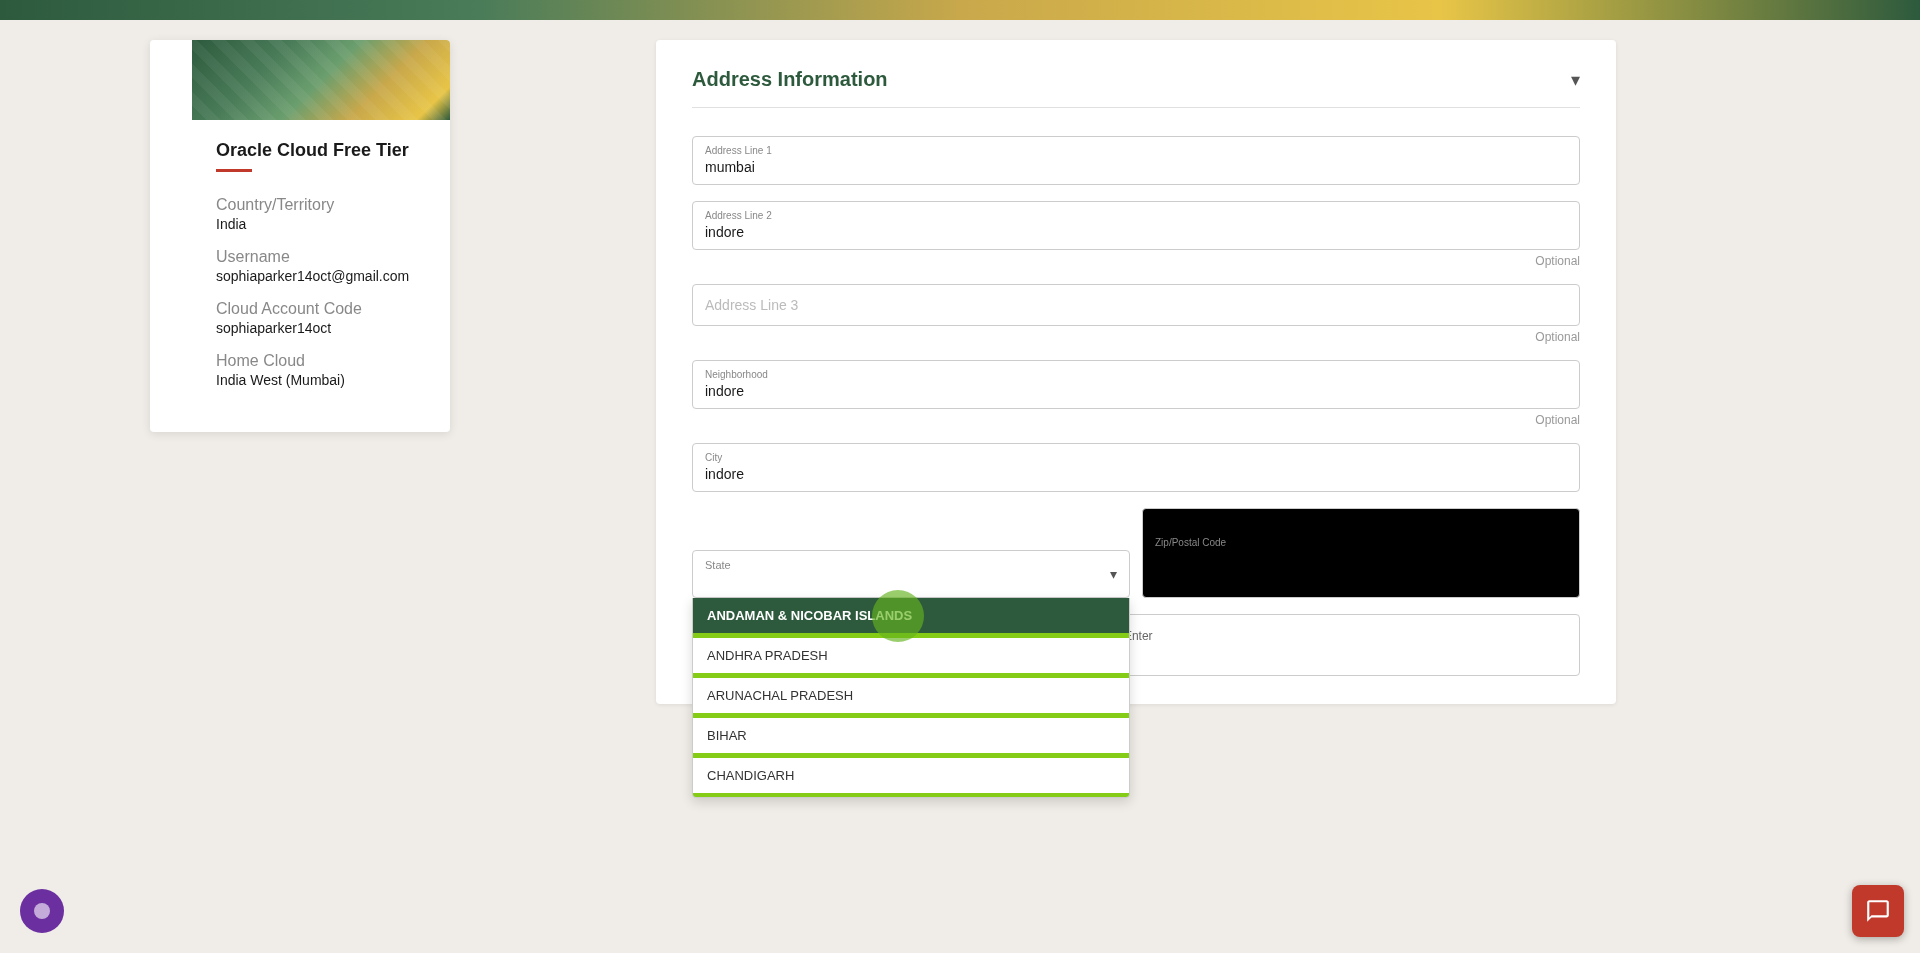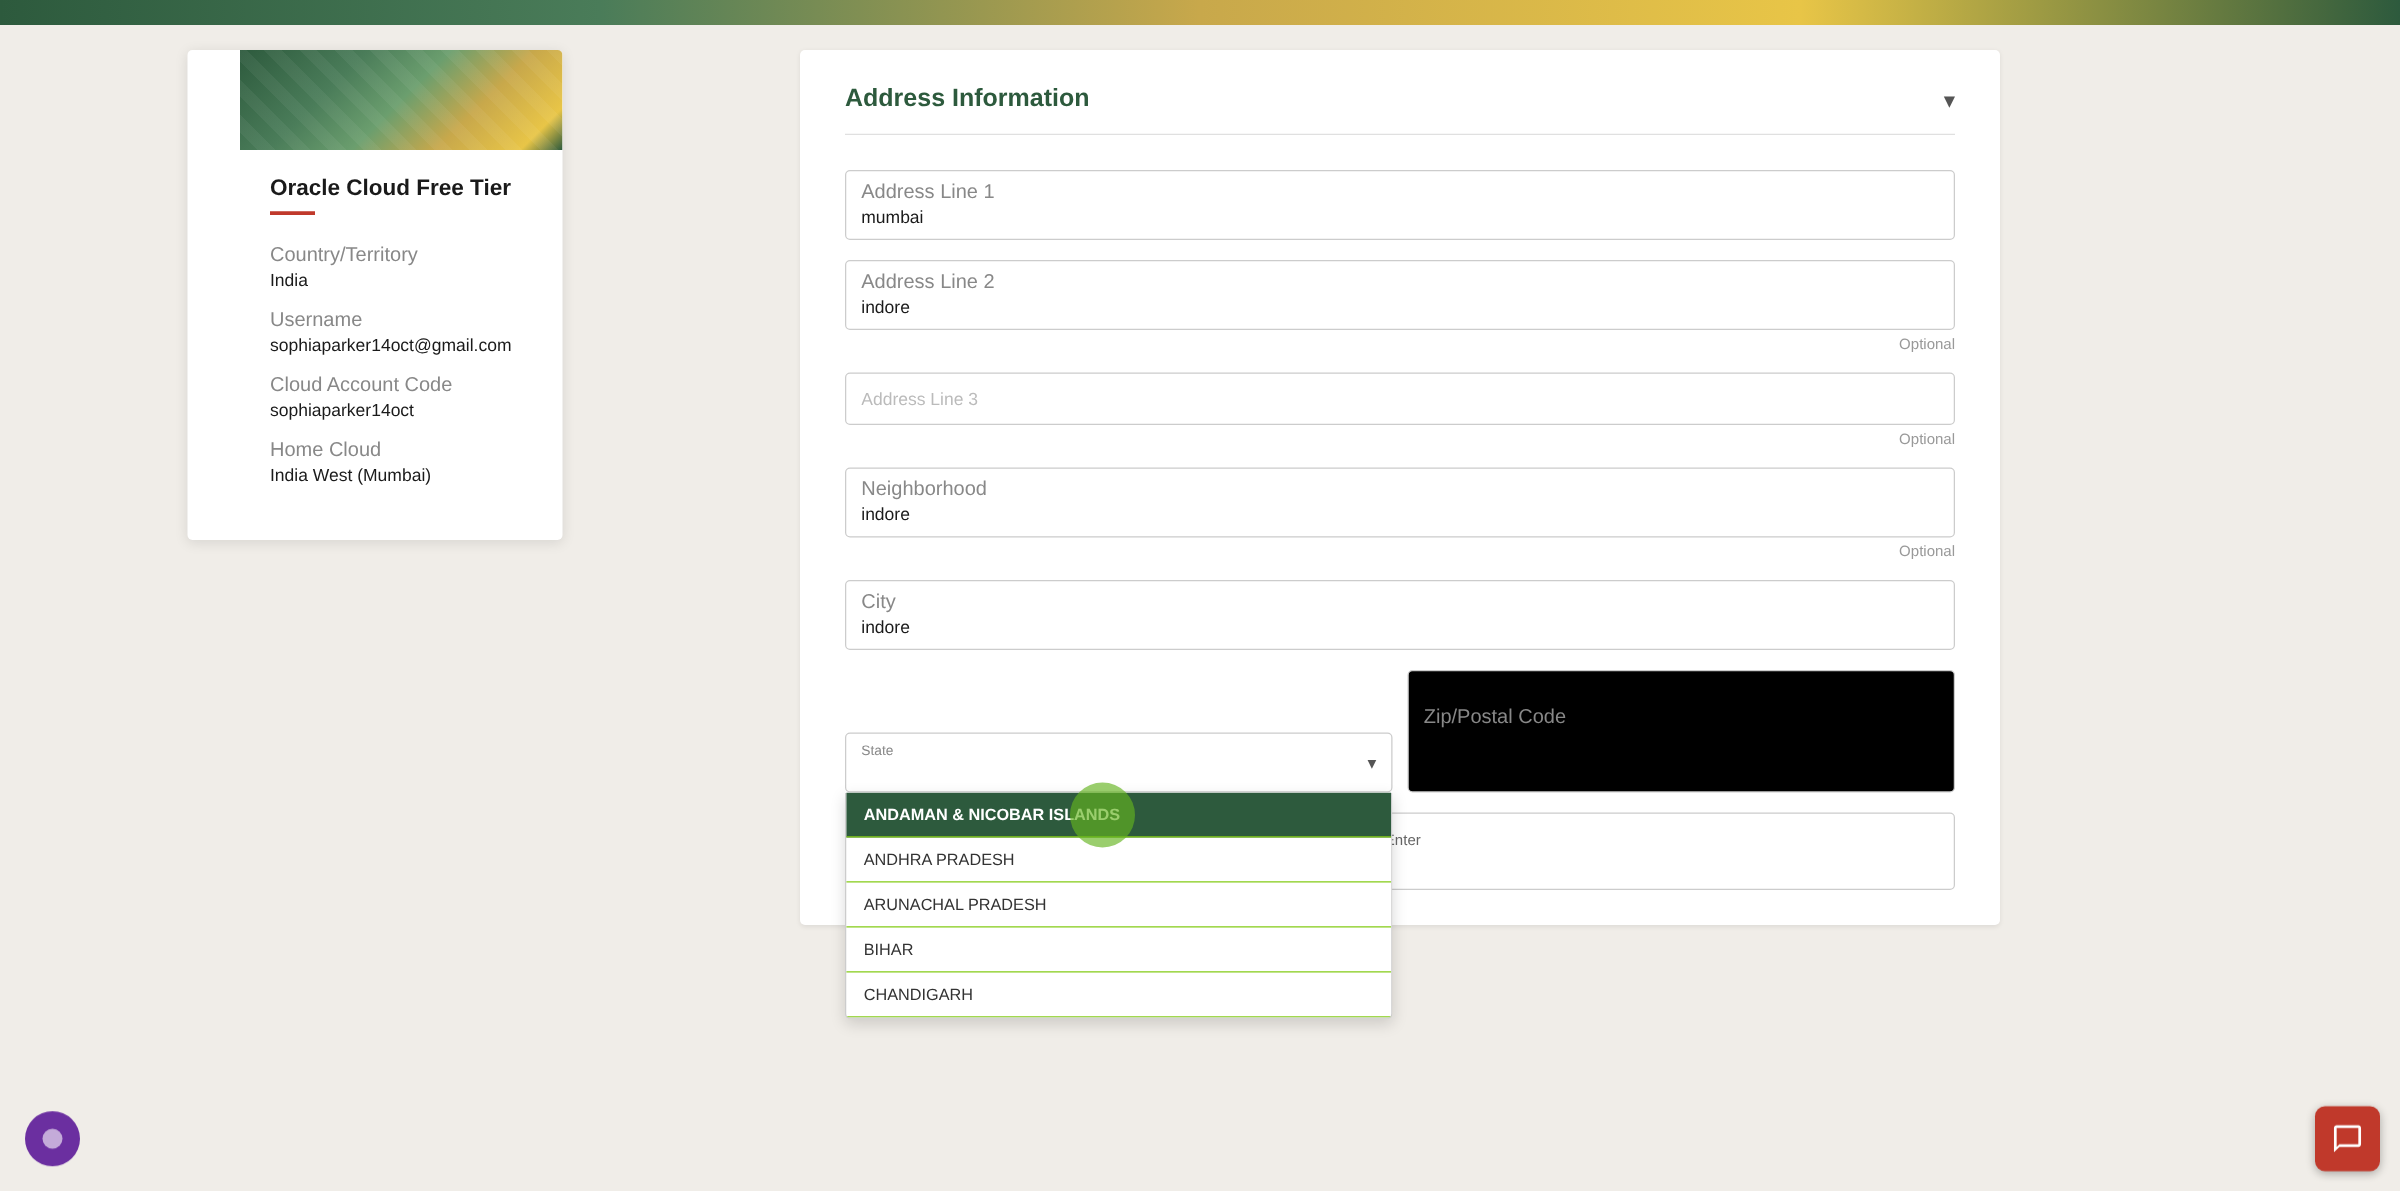--- a/index.html
+++ b/index.html
@@ -108,20 +108,21 @@
       padding: 20px 40px;
       background: #f0ede8;
     }
 
     .right-panel-inner {
       background: white;
       border-radius: 4px;
       padding: 28px 36px;
       max-width: 960px;
       box-shadow: 0 1px 4px rgba(0,0,0,0.08);
+      margin-left: 16px;
     }
 
     
     .section-header {
       display: flex;
       align-items: center;
       justify-content: space-between;
       margin-bottom: 28px;
       border-bottom: 1px solid #e0e0e0;
       padding-bottom: 16px;
@@ -147,21 +148,21 @@
 
     .field-wrapper {
       border: 1px solid #ccc;
       border-radius: 4px;
       padding: 8px 12px 8px;
       background: white;
       position: relative;
     }
 
     .field-label {
-      font-size: 16px;
+      font-size: 10px;
       color: #888;
       display: block;
       margin-bottom: 2px;
     }
 
     .field-input {
       font-size: 14px;
       color: #1a1a1a;
       border: none;
       outline: none;
@@ -250,21 +251,21 @@
       box-shadow: 0 4px 12px rgba(0,0,0,0.15);
       max-height: 200px;
       overflow-y: auto;
     }
 
     .dropdown-item {
       padding: 10px 14px;
       font-size: 13px;
       color: #333;
       cursor: pointer;
-      border-bottom: 1px solid #84cc16;
+      border-bottom: 5px solid #84cc16;
     }
 
     .dropdown-item.selected {
       background: #2d5a3d;
       color: white;
       font-weight: 600;
     }
 
     
     .cursor-circle {

